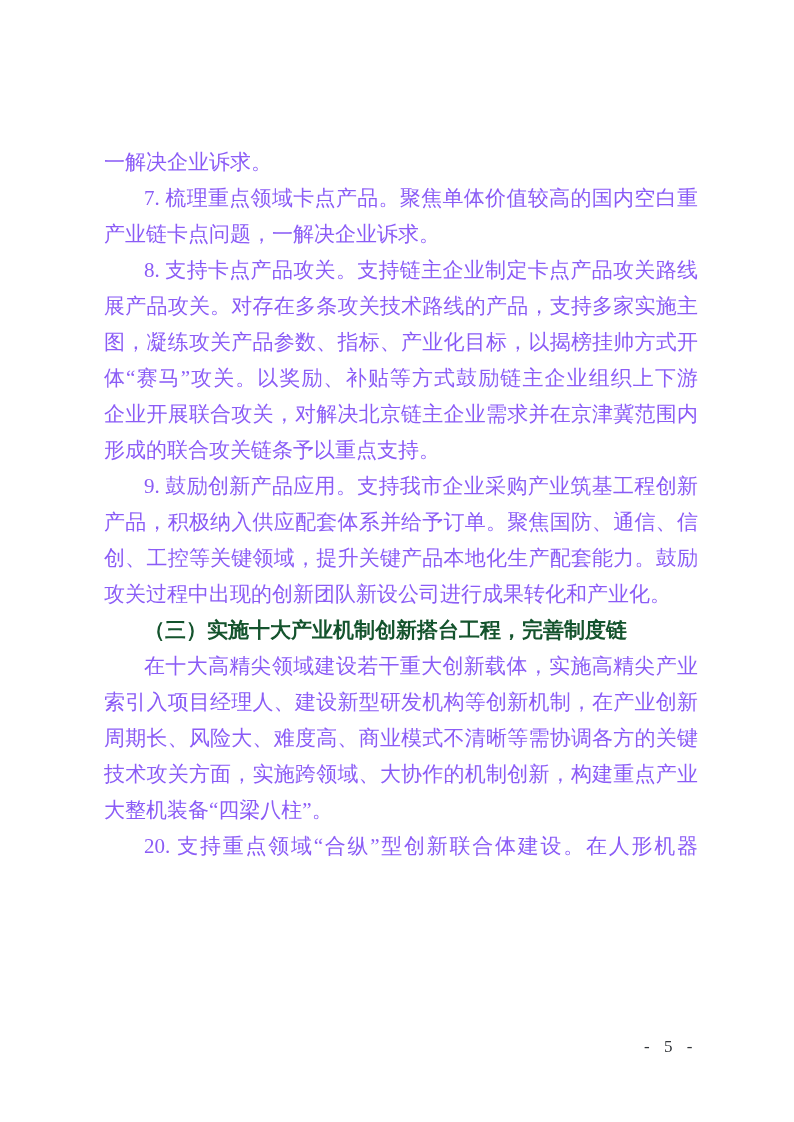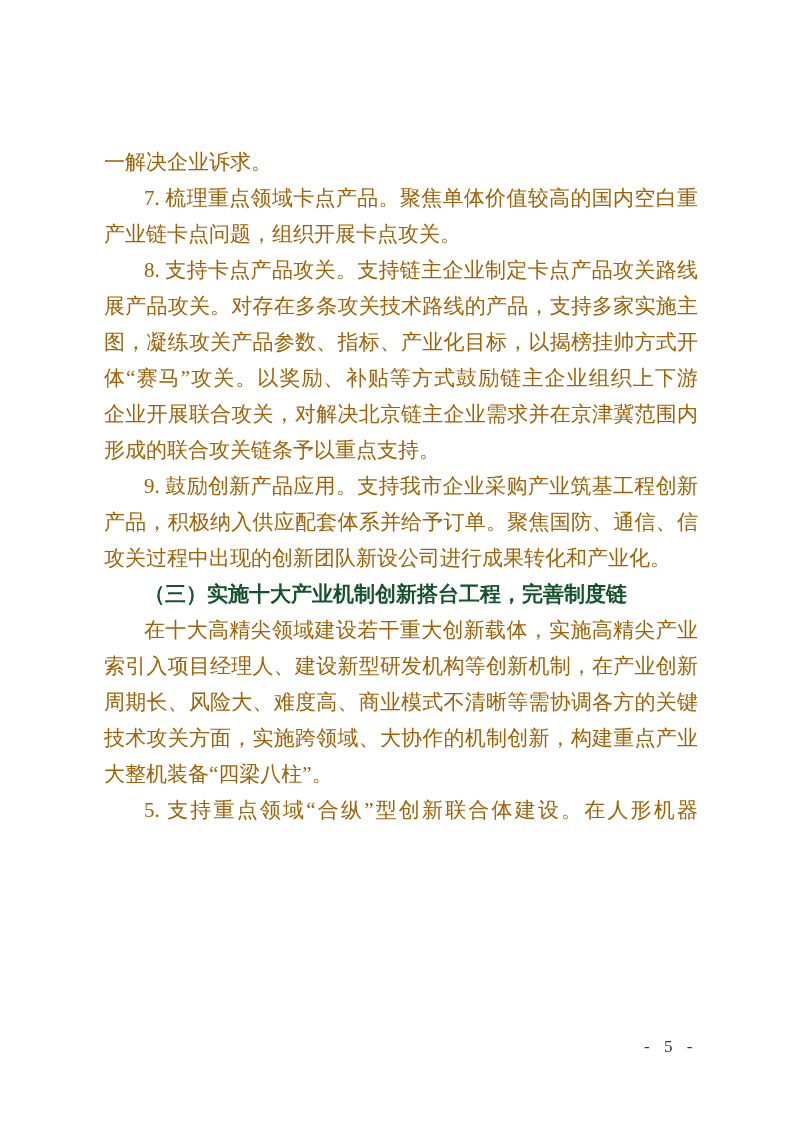--- a/index.html
+++ b/index.html
@@ -18,21 +18,21 @@
   .content {
     position: absolute;
     left: 104px;
     top: 144px;
     width: 594px;
   }
   .line {
     height: 36px;
     line-height: 36px;
     font-size: 21px;
-    color: #a16207;
+    color: #8b5cf6;
     white-space: nowrap;
     text-align: left;
   }
   
   .line.j {
     white-space: normal;
     text-align: justify;
     text-align-last: justify;
     text-justify: inter-character;
   }
@@ -58,33 +58,34 @@
     font-family: "Liberation Serif", "DejaVu Serif", serif;
   }
 </style>
 </head>
 <body>
 
 <div class="page">
   <div class="content">
     <div class="line">一解决企业诉求。</div>
     <div class="line j ind">7. 梳理重点领域卡点产品。聚焦单体价值较高的国内空白重</div>
-    <div class="line">产业链卡点问题，组织开展卡点攻关。</div>
+    <div class="line">产业链卡点问题，一解决企业诉求。</div>
     <div class="line j ind">8. 支持卡点产品攻关。支持链主企业制定卡点产品攻关路线</div>
     <div class="line j">展产品攻关。对存在多条攻关技术路线的产品，支持多家实施主</div>
     <div class="line j">图，凝练攻关产品参数、指标、产业化目标，以揭榜挂帅方式开</div>
     <div class="line j">体“赛马”攻关。以奖励、补贴等方式鼓励链主企业组织上下游</div>
     <div class="line j">企业开展联合攻关，对解决北京链主企业需求并在京津冀范围内</div>
     <div class="line">形成的联合攻关链条予以重点支持。</div>
     <div class="line j ind">9. 鼓励创新产品应用。支持我市企业采购产业筑基工程创新</div>
     <div class="line j">产品，积极纳入供应配套体系并给予订单。聚焦国防、通信、信</div>
+    <div class="line j">创、工控等关键领域，提升关键产品本地化生产配套能力。鼓励</div>
     <div class="line">攻关过程中出现的创新团队新设公司进行成果转化和产业化。</div>
     <div class="line ind heading">（三）实施十大产业机制创新搭台工程，完善制度链</div>
     <div class="line j ind">在十大高精尖领域建设若干重大创新载体，实施高精尖产业</div>
     <div class="line j">索引入项目经理人、建设新型研发机构等创新机制，在产业创新</div>
     <div class="line j">周期长、风险大、难度高、商业模式不清晰等需协调各方的关键</div>
     <div class="line j">技术攻关方面，实施跨领域、大协作的机制创新，构建重点产业</div>
     <div class="line">大整机装备“四梁八柱”。</div>
-    <div class="line j ind">5. 支持重点领域“合纵”型创新联合体建设。在人形机器</div>
+    <div class="line j ind">20. 支持重点领域“合纵”型创新联合体建设。在人形机器</div>
   </div>
 
   <div class="page-number">- 5 -</div>
 </div>
 
 </body></html>

